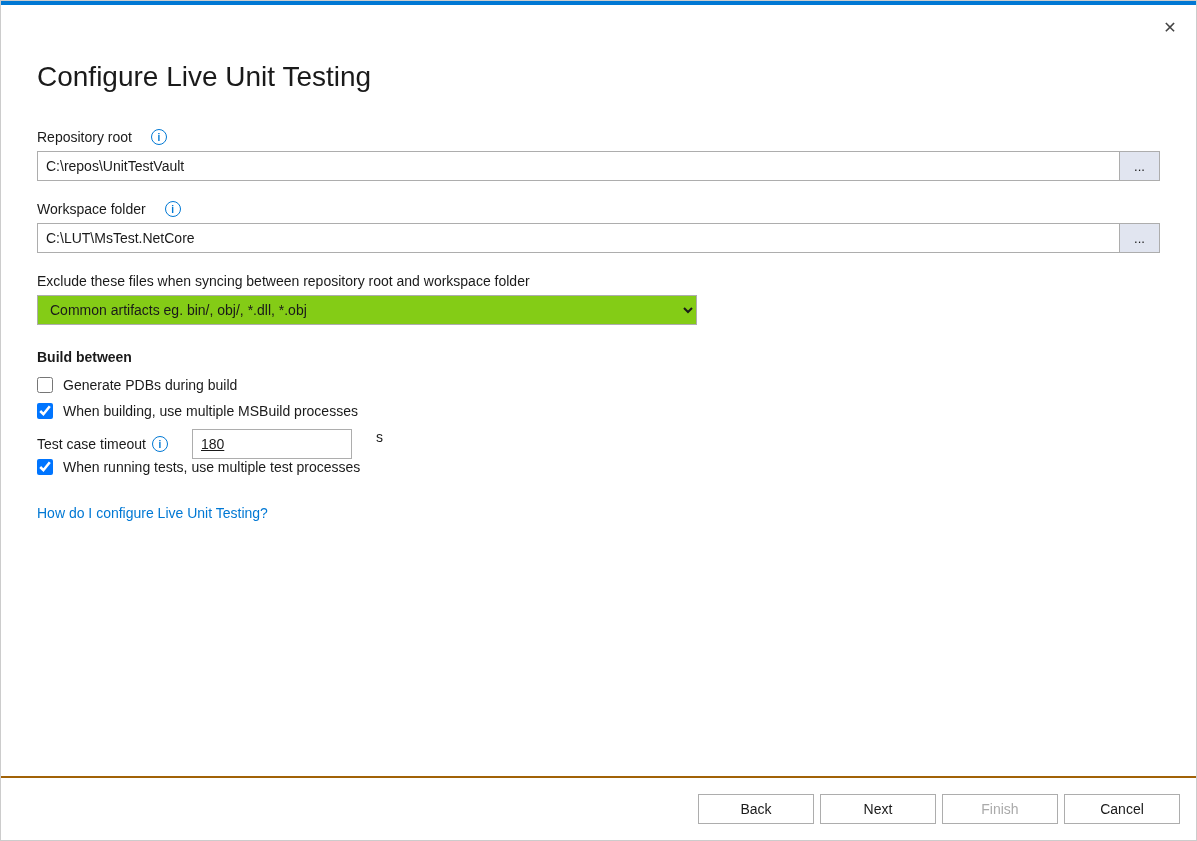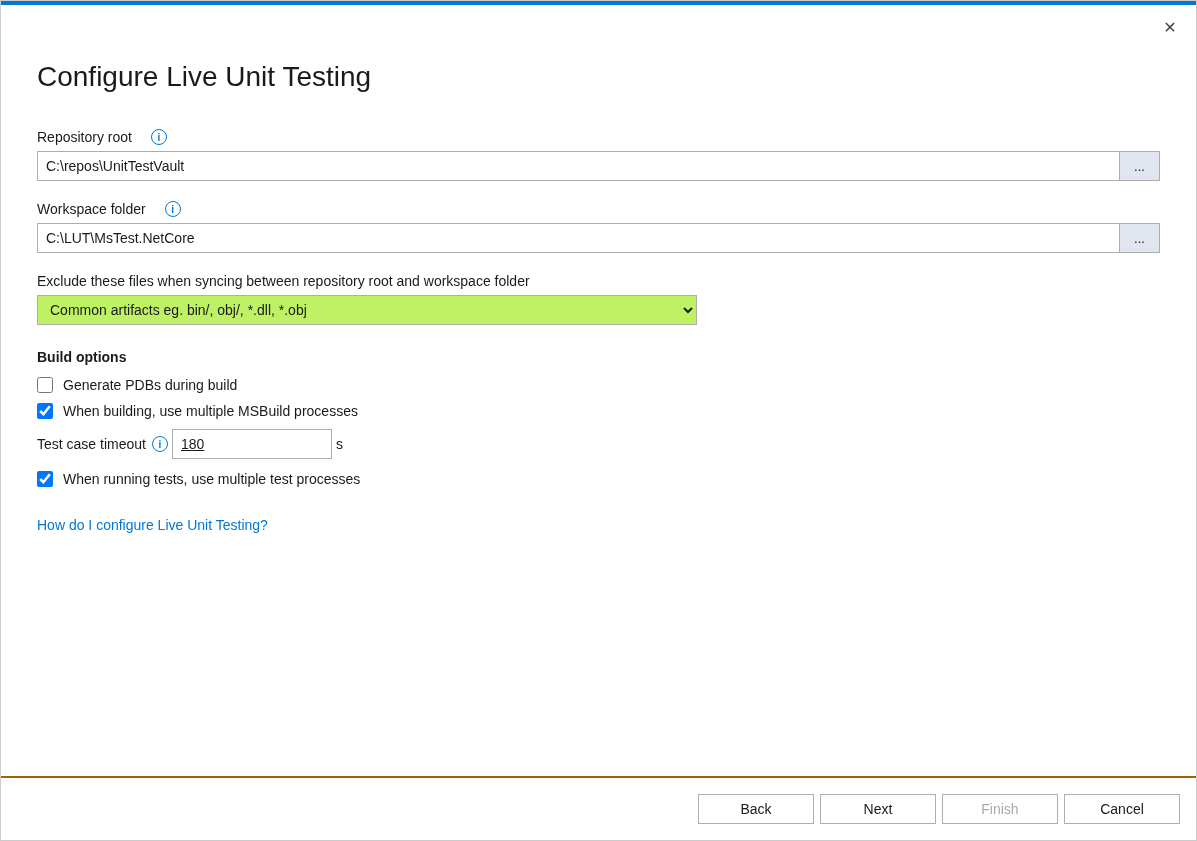--- a/index.html
+++ b/index.html
@@ -128,21 +128,21 @@
     }
 
     .dropdown-select {
       width: 660px;
       height: 30px;
       border: 1px solid #adadad;
       padding: 0 8px;
       font-size: 14px;
       font-family: 'Segoe UI', sans-serif;
       color: #1a1a1a;
-      background: #bef264;
+      background: #84cc16;
       appearance: auto;
       cursor: pointer;
     }
 
     .section-header {
       font-size: 14px;
       font-weight: 700;
       color: #1a1a1a;
       margin-top: 24px;
       margin-bottom: 12px;
@@ -164,23 +164,21 @@
       appearance: auto;
     }
 
     .checkbox-label {
       font-size: 14px;
       color: #1a1a1a;
     }
 
     .timeout-row {
       display: flex;
-      align-items: center;
-      gap: 4px;
-      margin-bottom: 12px;
+      gap: 24px;
     }
 
     .timeout-label {
       font-size: 14px;
       color: #1a1a1a;
       display: flex;
       align-items: center;
       gap: 6px;
     }
 
@@ -283,21 +281,21 @@
       <div class="dropdown-row">
         <select class="dropdown-select">
           <option>Common artifacts eg. bin/, obj/, *.dll, *.obj</option>
           <option>None</option>
           <option>Custom</option>
         </select>
       </div>
     </div>
 
     
-    <div class="section-header">Build options</div>
+    <div class="section-header">Build between</div>
 
     <div class="checkbox-row">
       <input type="checkbox" class="checkbox-input" id="generate-pdbs" style="">
       <label class="checkbox-label" for="generate-pdbs">Generate PDBs during build</label>
     </div>
 
     <div class="checkbox-row">
       <input type="checkbox" class="checkbox-input" id="multiple-msbuild" checked="" style="">
       <label class="checkbox-label" for="multiple-msbuild">When building, use multiple MSBuild processes</label>
     </div>

